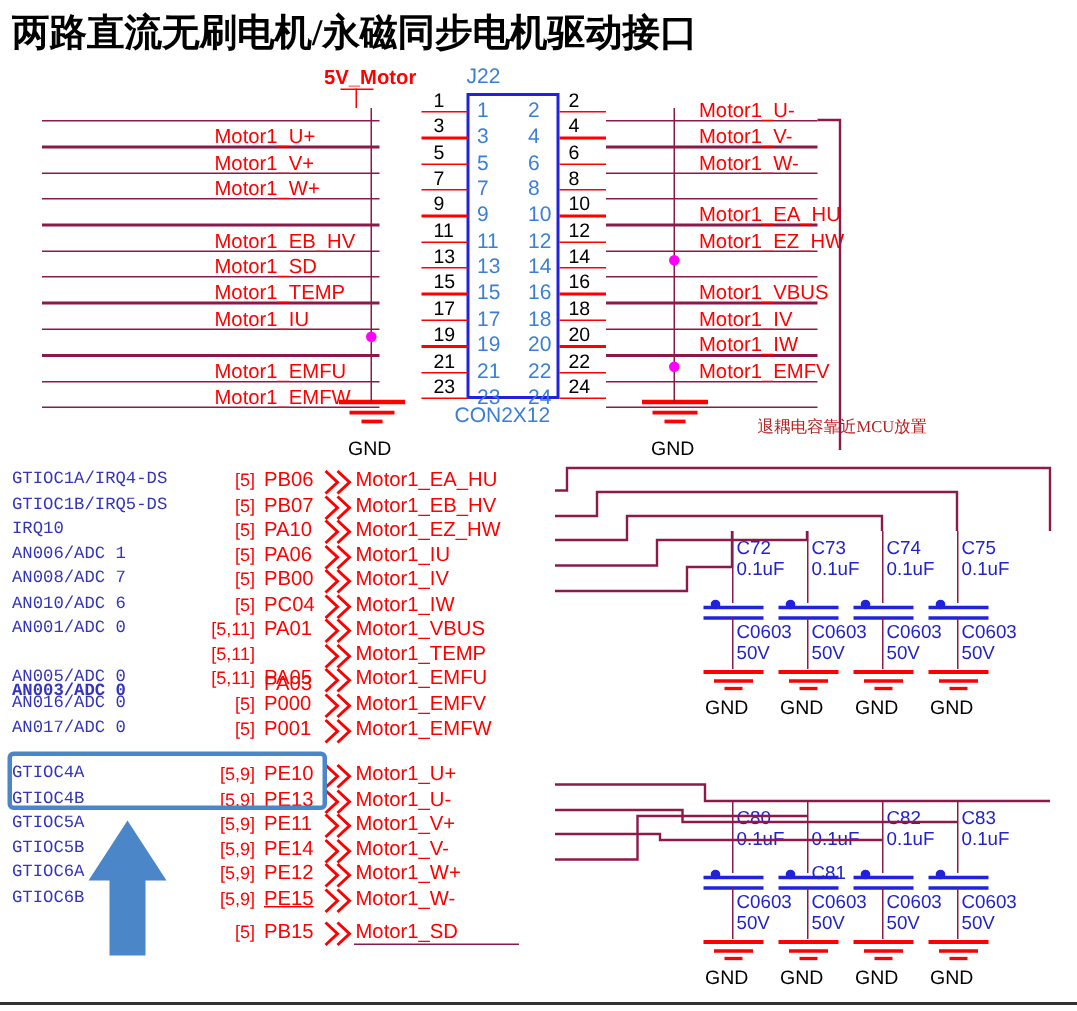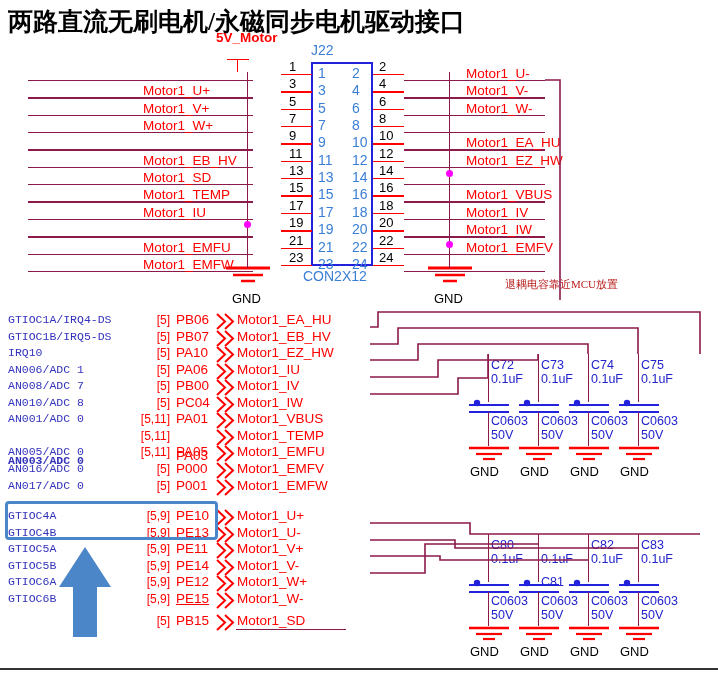--- a/index.html
+++ b/index.html
@@ -33,21 +33,21 @@
 <div class="abs" id="title">两路直流无刷电机/永磁同步电机驱动接口</div>
 
 <div id="connector-area">
 
   <div class="abs pinin" style="left:311px;top:42px;font-size:14px;">J22</div>
 
   <div class="abs pinin" style="left:303px;top:268px;font-size:14px;">CON2X12</div>
 
   <div class="abs" id="connbox" style="left:311px;top:62px;width:62px;height:204px;"></div>
 
-  <div class="abs port" style="left:216px;top:30px;">5V_Motor</div>
+  <div class="abs port" style="left:216px;top:44px;">5V_Motor</div>
   <div class="abs rwire hline" style="left:227px;top:59px;width:22px;"></div>
   <div class="abs rwire vline" style="left:237px;top:59px;height:13px;"></div>
 
   <div class="abs" style="left:226px;top:265px;width:44px;height:26px;">
     <svg width="44" height="26">
       <line x1="0" y1="3" x2="44" y2="3" stroke="#ff0000" stroke-width="3"></line>
       <line x1="7" y1="10" x2="37" y2="10" stroke="#ff0000" stroke-width="2.5"></line>
       <line x1="15" y1="16" x2="29" y2="16" stroke="#ff0000" stroke-width="2.5"></line>
     </svg>
   </div>
@@ -226,21 +226,21 @@
     </svg>
     <div class="abs net" style="left:237px;top:361.65px;">Motor1_IU</div>
     <div class="abs mono" style="left:8px;top:379.2px;">AN008/ADC 7</div>
     <div class="abs sheet" style="left:136px;top:379.2px;width:34px;text-align:right;">[5]</div>
     <div class="abs net" style="left:176px;top:378.2px;">PB00</div>
     <svg class="abs" style="left:216px;top:379.2px;" width="20" height="17">
       <polyline points="1,1 9,8.5 1,16" fill="none" stroke="#ff0000" stroke-width="2"></polyline>
       <polyline points="9,1 17,8.5 9,16" fill="none" stroke="#ff0000" stroke-width="2"></polyline>
     </svg>
     <div class="abs net" style="left:237px;top:378.2px;">Motor1_IV</div>
-    <div class="abs mono" style="left:8px;top:395.75px;">AN010/ADC 8</div>
+    <div class="abs mono" style="left:8px;top:395.75px;">AN010/ADC 6</div>
     <div class="abs sheet" style="left:136px;top:395.75px;width:34px;text-align:right;">[5]</div>
     <div class="abs net" style="left:176px;top:394.75px;">PC04</div>
     <svg class="abs" style="left:216px;top:395.75px;" width="20" height="17">
       <polyline points="1,1 9,8.5 1,16" fill="none" stroke="#ff0000" stroke-width="2"></polyline>
       <polyline points="9,1 17,8.5 9,16" fill="none" stroke="#ff0000" stroke-width="2"></polyline>
     </svg>
     <div class="abs net" style="left:237px;top:394.75px;">Motor1_IW</div>
     <div class="abs mono" style="left:8px;top:412.3px;">AN001/ADC 0</div>
     <div class="abs sheet" style="left:136px;top:412.3px;width:34px;text-align:right;">[5,11]</div>
     <div class="abs net" style="left:176px;top:411.3px;">PA01</div>

